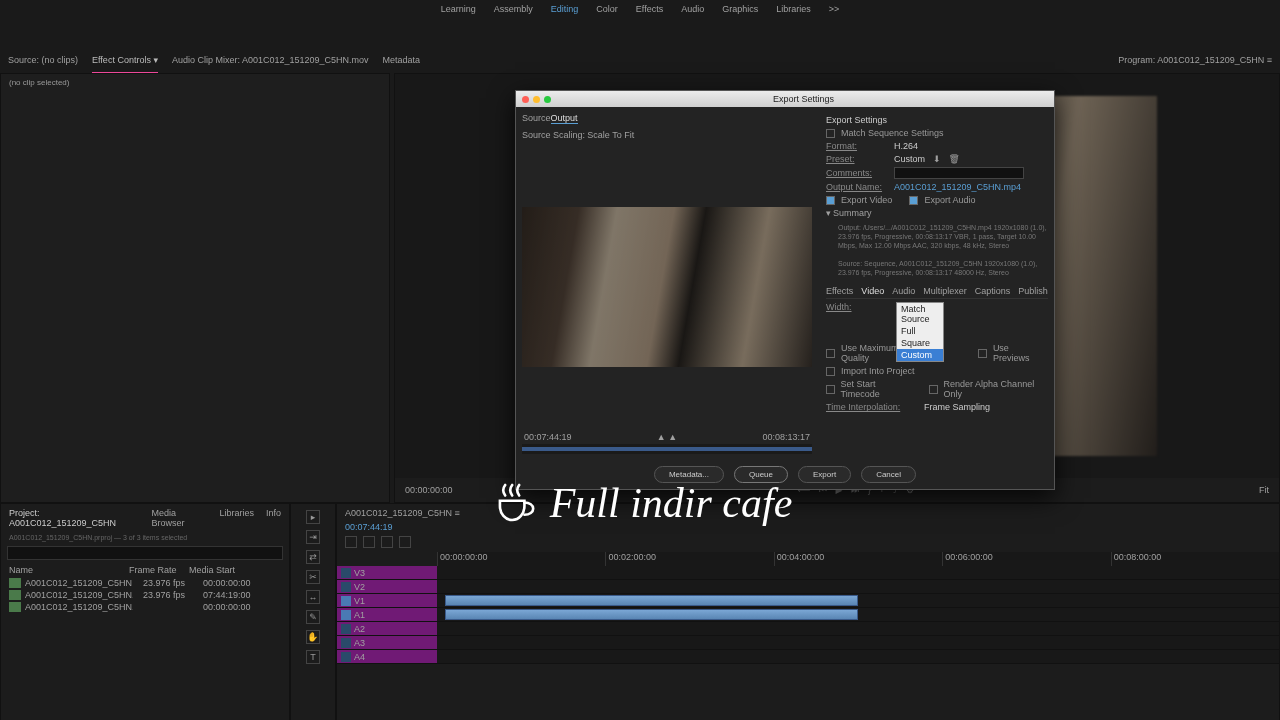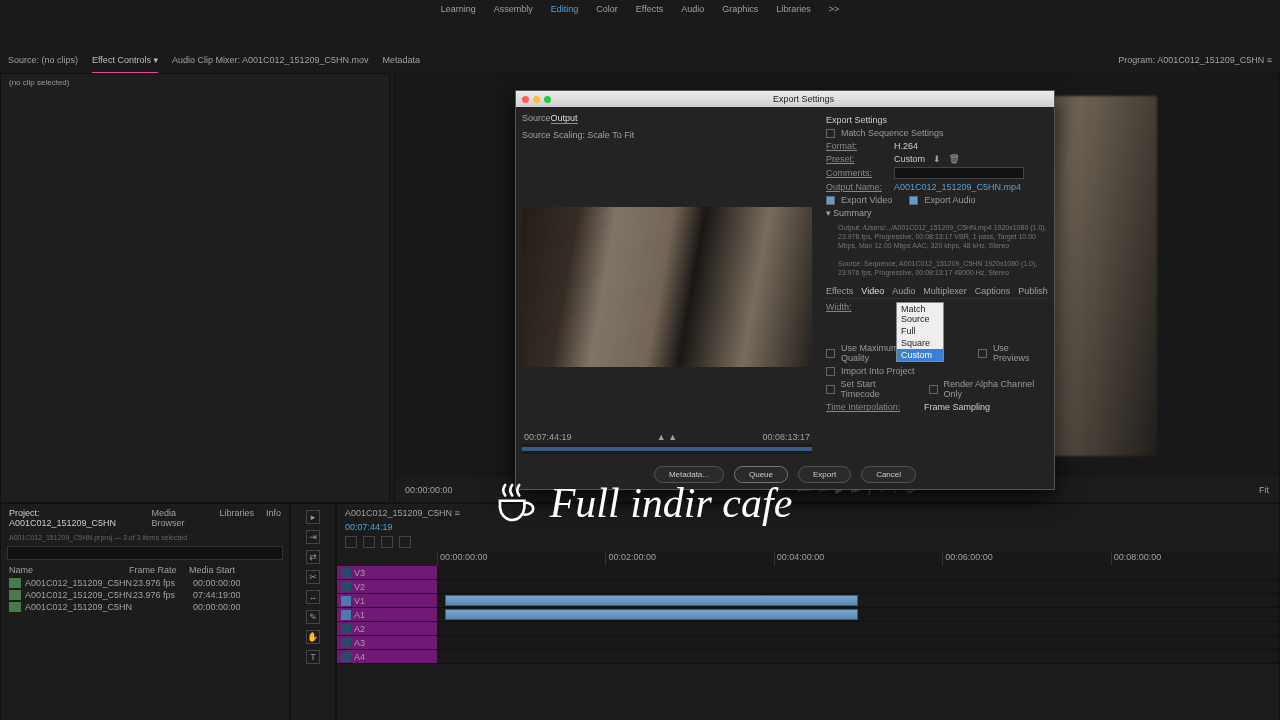--- a/index.html
+++ b/index.html
@@ -75,21 +75,21 @@
 .project .phdr .active{color:#ccc;}
 .project .pinfo{padding:2px 8px;font-size:7px;color:#666;}
 .project .srch{height:14px;margin:3px 6px;background:#111;border:1px solid #333;}
 .project .cols{display:flex;padding:2px 8px;font-size:7px;color:#777;}
 .project .cols span:nth-child(1){width:120px;}
 .project .cols span:nth-child(2){width:60px;}
 .project .cols span:nth-child(3){width:60px;}
 .project .bins .bin{display:flex;align-items:center;padding:1px 8px;font-size:7px;color:#aaa;}
 .project .bins .bin .ic{width:12px;height:10px;background:#4a7a4a;margin-right:4px;}
 .project .bins .bin span:nth-child(2){width:108px;overflow:hidden;}
-.project .bins .bin span:nth-child(3){width:60px;}
+.project .bins .bin span:nth-child(3){width:60px;margin-left:10px;}
 .project .bins .bin span:nth-child(4){width:60px;}
 
 .tools { width:46px; background:#1c1c1c; border:1px solid #111; display:flex; flex-direction:column; align-items:center; gap:6px; padding:6px 0;}
 .tools .tool{width:14px;height:14px;border:1px solid #444;color:#999;display:flex;align-items:center;justify-content:center;font-size:9px;cursor:pointer;}
 
 .timeline { flex:1; background:#1c1c1c; border:1px solid #111; display:flex; flex-direction:column;}
 .timeline .thdr{display:flex;gap:14px;padding:4px 8px;font-size:8px;color:#888;}
 .timeline .tc2{padding:0 8px;font-size:9px;color:#5a9fd4;}
 .timeline .tctl{display:flex;gap:6px;padding:4px 8px;}
 .timeline .tctl span{width:12px;height:12px;border:1px solid #444;}

